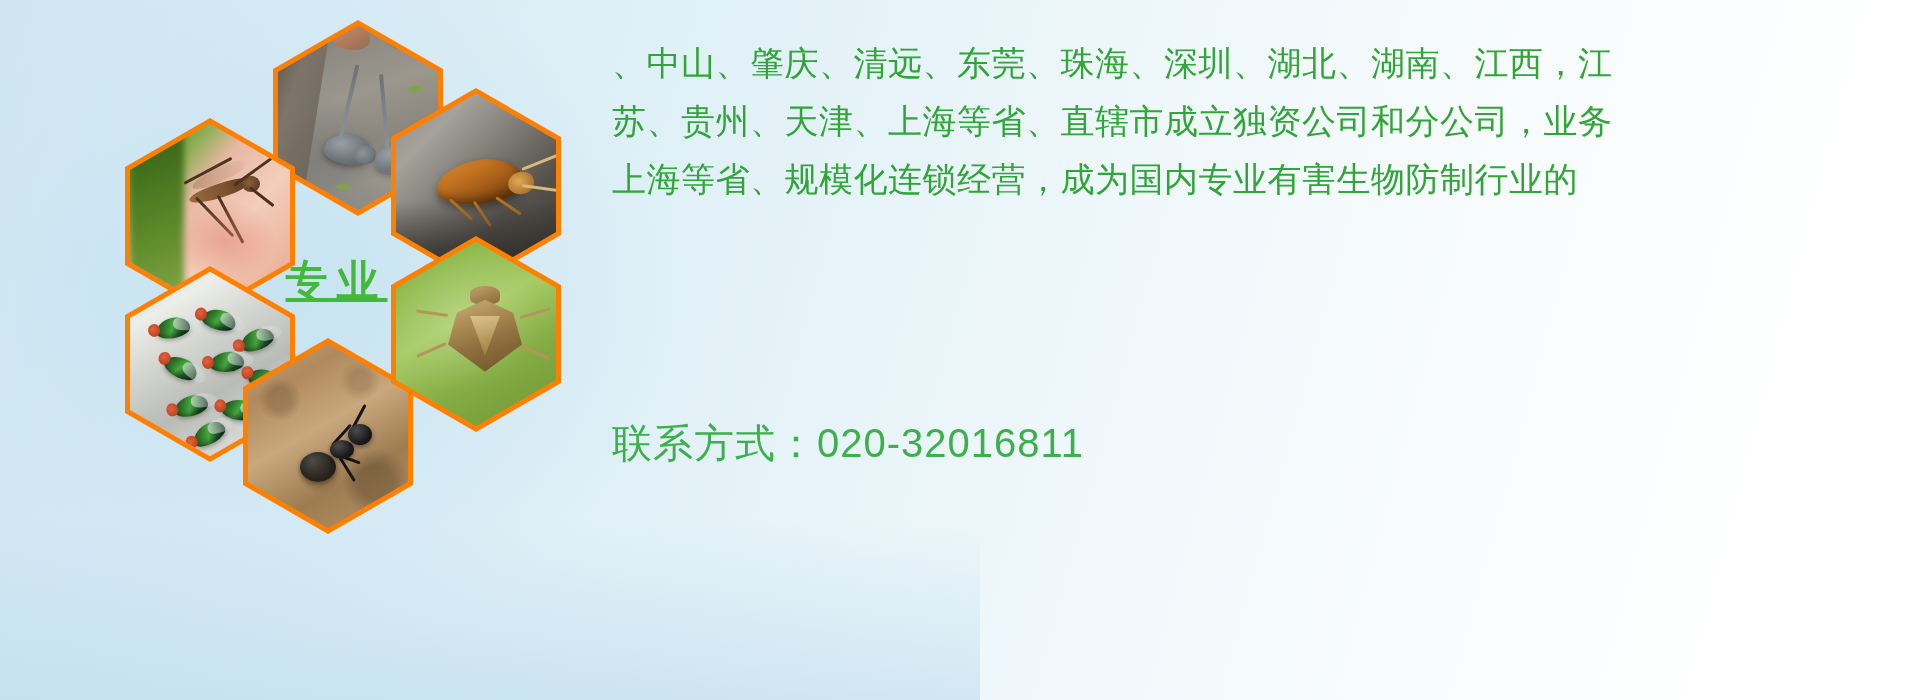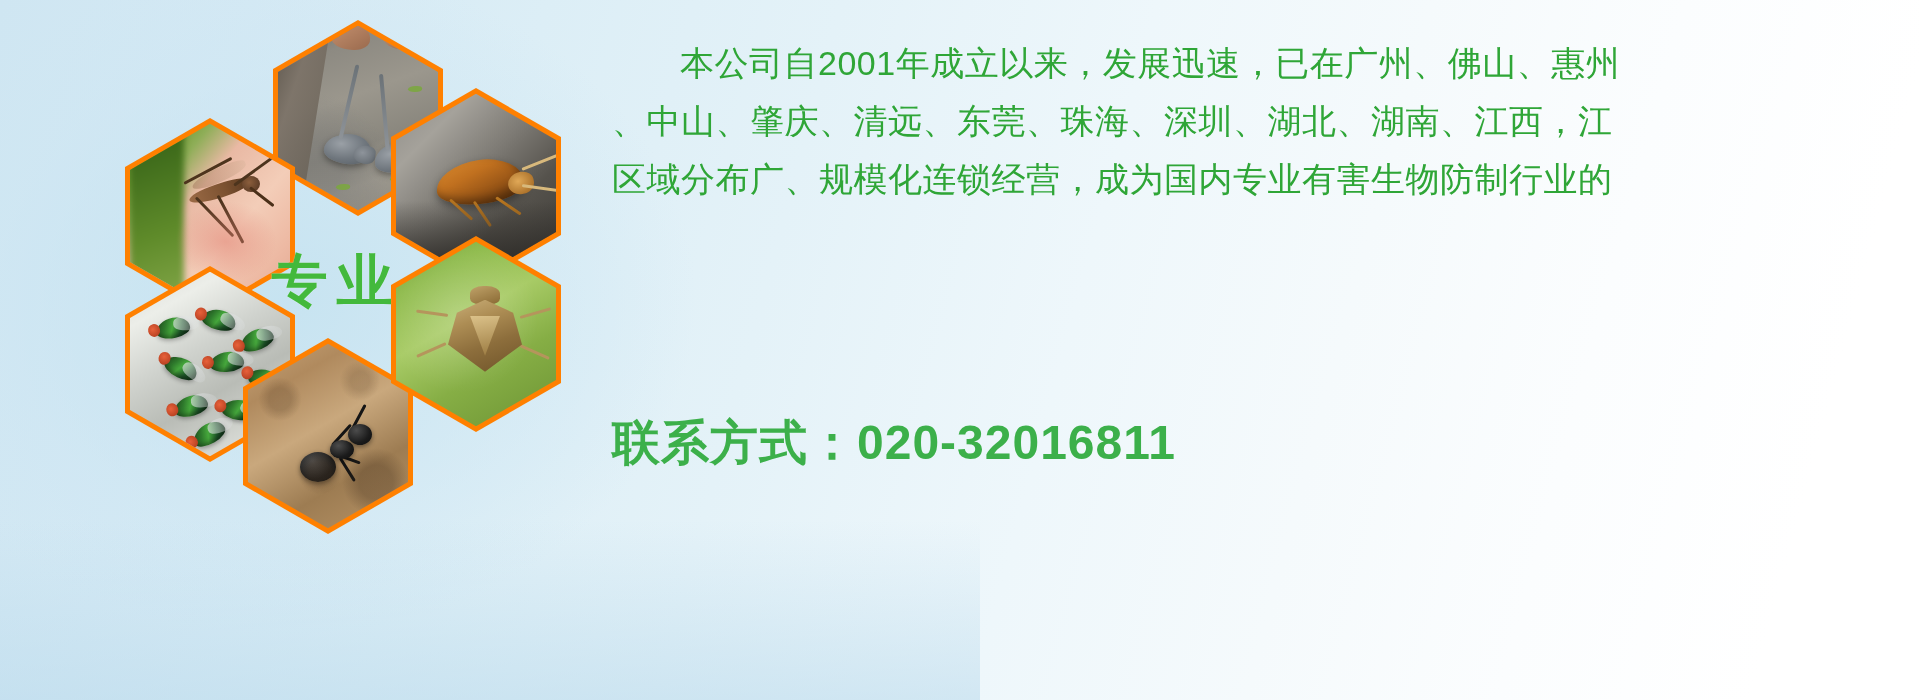--- a/index.html
+++ b/index.html
@@ -90,26 +90,27 @@
     width: 178px;
     height: 205px;
     display: flex;
     flex-direction: column;
     align-items: center;
     justify-content: center;
     gap: 14px;
   }
   .hex-center-text {
     color: #43b93c;
-    font-size: 56px;
+    font-size: 42px;
     font-weight: bold;
     letter-spacing: 9px;
     text-indent: 9px;
     line-height: 1;
     text-shadow: 0 0 1px rgba(255,255,255,0.7);
+    text-decoration: underline;
   }
 
   
   
   .art-rats {
     background:
       radial-gradient(circle at 22% 78%, rgba(120,120,118,0.5) 0 14%, rgba(0,0,0,0) 40%),
       linear-gradient(160deg, #6e6b63 0%, #8d8a82 18%, #9b978d 40%, #8a877e 62%, #9c988e 78%, #87847c 100%);
   }
   .art-rats::before {
@@ -400,23 +401,23 @@
   .paragraph .line.first { text-indent: 68px; }
 
   .contact {
     position: absolute;
     left: 612px;
     top: 398px;
     z-index: 6;
     color: #3cb04a;
   }
   .contact-line {
-    font-size: 48px;
+    font-size: 40px;
     line-height: 90px;
-    font-weight: 700;
+    font-weight: 400;
     letter-spacing: 1px;
     white-space: pre;
   }
   .contact-line.phone2 {
     text-indent: 288px;
   }
 </style>
 </head>
 <body>
 
@@ -517,23 +518,23 @@
       </div>
     </div>
 
     <div class="hex-center">
       <div class="hex-center-text">专业</div>
     </div>
   </div>
 
   <div class="copy">
     <div class="paragraph">
-      <span class="line first">本公司自2001年成立以来，发展迅速，已在广州、佛山、惠州</span>
       <span class="line">、中山、肇庆、清远、东莞、珠海、深圳、湖北、湖南、江西，江</span>
-      <span class="line">区域分布广、规模化连锁经营，成为国内专业有害生物防制行业的</span>
+      <span class="line">苏、贵州、天津、上海等省、直辖市成立独资公司和分公司，业务</span>
+      <span class="line">上海等省、规模化连锁经营，成为国内专业有害生物防制行业的</span>
     </div>
   </div>
 
   <div class="contact">
     <div class="contact-line phone1">联系方式：020-32016811</div>
   </div>
 
 </div>
 
 </body></html>

